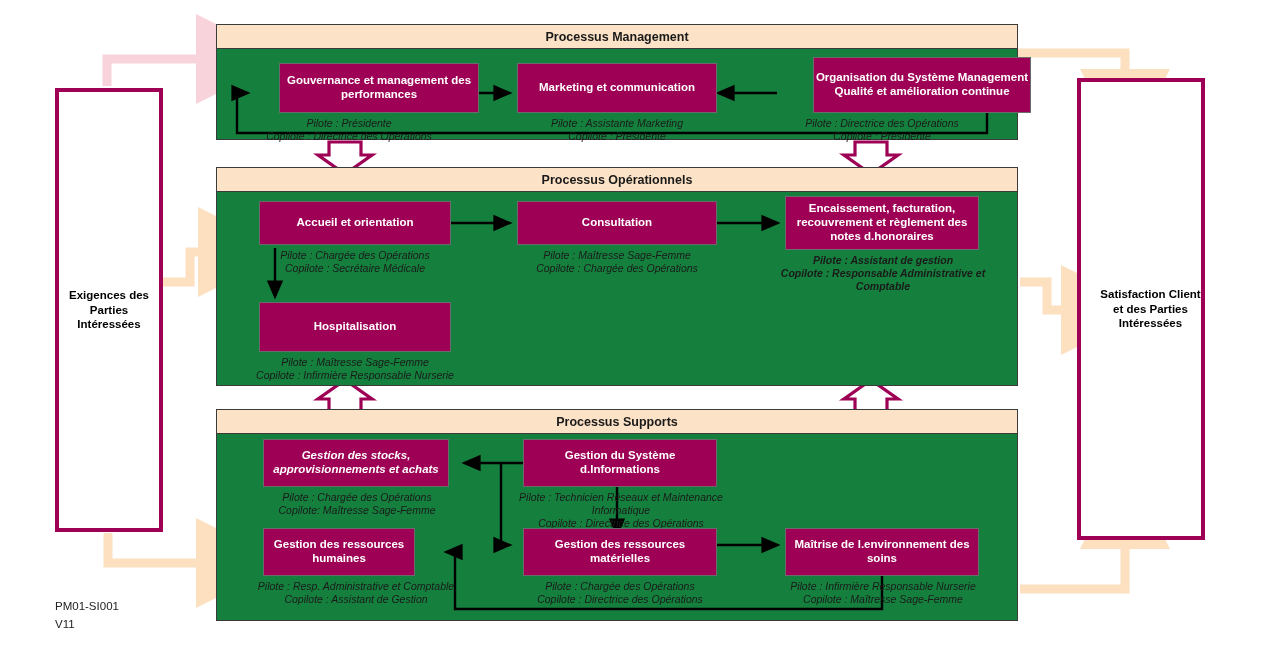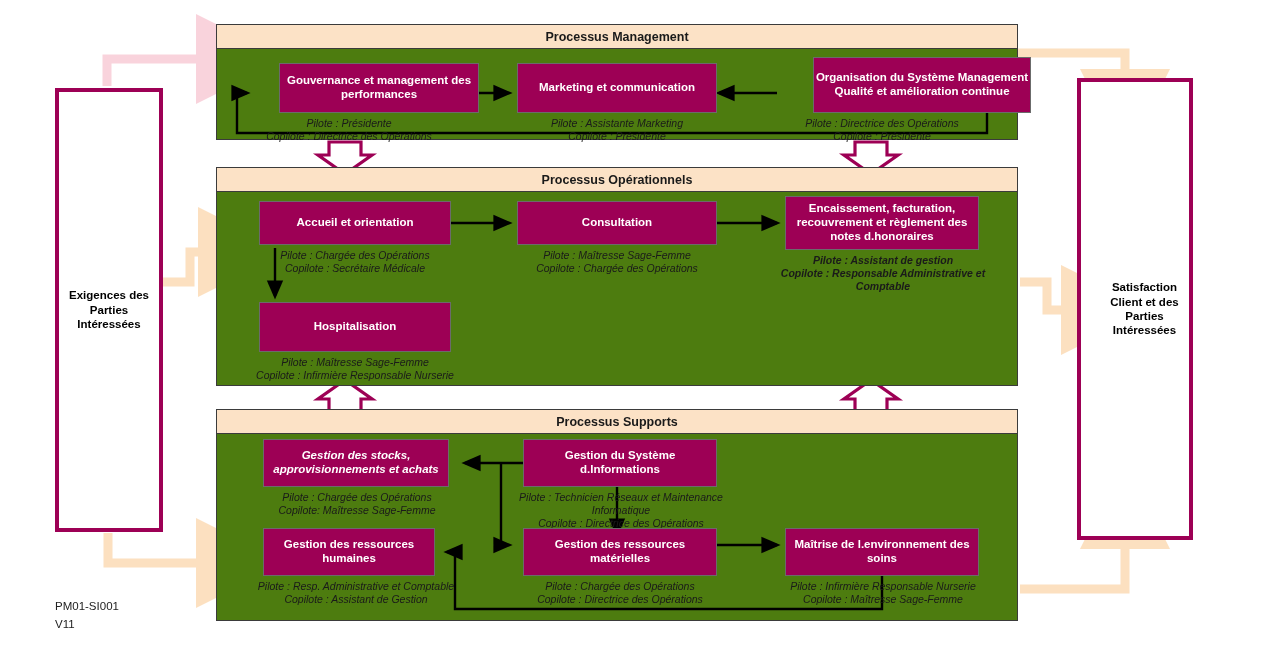--- a/index.html
+++ b/index.html
@@ -37,21 +37,21 @@
     font-size: 11.5px;
     font-weight: bold;
     color: #000000;
     line-height: 1.25;
     box-sizing: border-box;
   }
   
   .section {
     position: absolute;
     border: 1.5px solid #3b3b3b;
-    background: #4d7c0f;
+    background: #15803d;
     box-sizing: border-box;
   }
   .section-header {
     height: 24px;
     background: #FCE2C6;
     border-bottom: 1.5px solid #3b3b3b;
     display: flex;
     align-items: center;
     justify-content: center;
     font-size: 12.5px;
@@ -141,21 +141,21 @@
 
     <g>
       <path d="M1020,589 L1125,589 L1125,540" stroke="#FCE0C0" stroke-width="9" fill="none" marker-end="url(#mkPeach)"></path>
     </g>
   </svg>
 
   <div class="side-panel" style="left:55px; top:88px; width:108px; height:444px;">
     <span>Exigences des Parties Intéressées</span>
   </div>
 
-  <div class="side-panel" style="left:1077px; top:78px; width:116px; height:462px;padding-left:19px;">
+  <div class="side-panel" style="left:1077px; top:78px; width:128px; height:462px;padding-left:19px;">
     <span>Satisfaction Client et des Parties Intéressées</span>
   </div>
 
   <div class="section" style="left:216px; top:24px; width:802px; height:116px;">
     <div class="section-header">
       <span>Processus Management</span>
     </div>
     <div class="section-body">
 
       <svg class="layer" viewBox="0 0 802 92" preserveAspectRatio="none" style="width:802px;height:92px;">
@@ -286,21 +286,21 @@
       </div>
 
       <div class="pbox wrap" style="left:306px; top:5px; width:194px; height:48px;">
         <span class="pbox-inner">Gestion du Système d.Informations</span>
       </div>
       <div class="caption wrapcap" style="left:298px; top:57px; width:212px;">
         <div>Pilote : Technicien Réseaux et Maintenance Informatique</div>
         <div>Copilote : Directrice des Opérations</div>
       </div>
 
-      <div class="pbox wrap" style="left:46px; top:94px; width:172px; height:48px;">
+      <div class="pbox wrap" style="left:46px; top:94px; width:152px; height:48px;">
         <span class="pbox-inner">Gestion des ressources humaines</span>
       </div>
       <div class="caption" style="left:-6px; top:146px; width:290px;">
         <div>Pilote : Resp. Administrative et Comptable</div>
         <div>Copilote : Assistant de Gestion</div>
       </div>
 
       <div class="pbox wrap" style="left:306px; top:94px; width:194px; height:48px;">
         <span class="pbox-inner">Gestion des ressources matérielles</span>
       </div>

